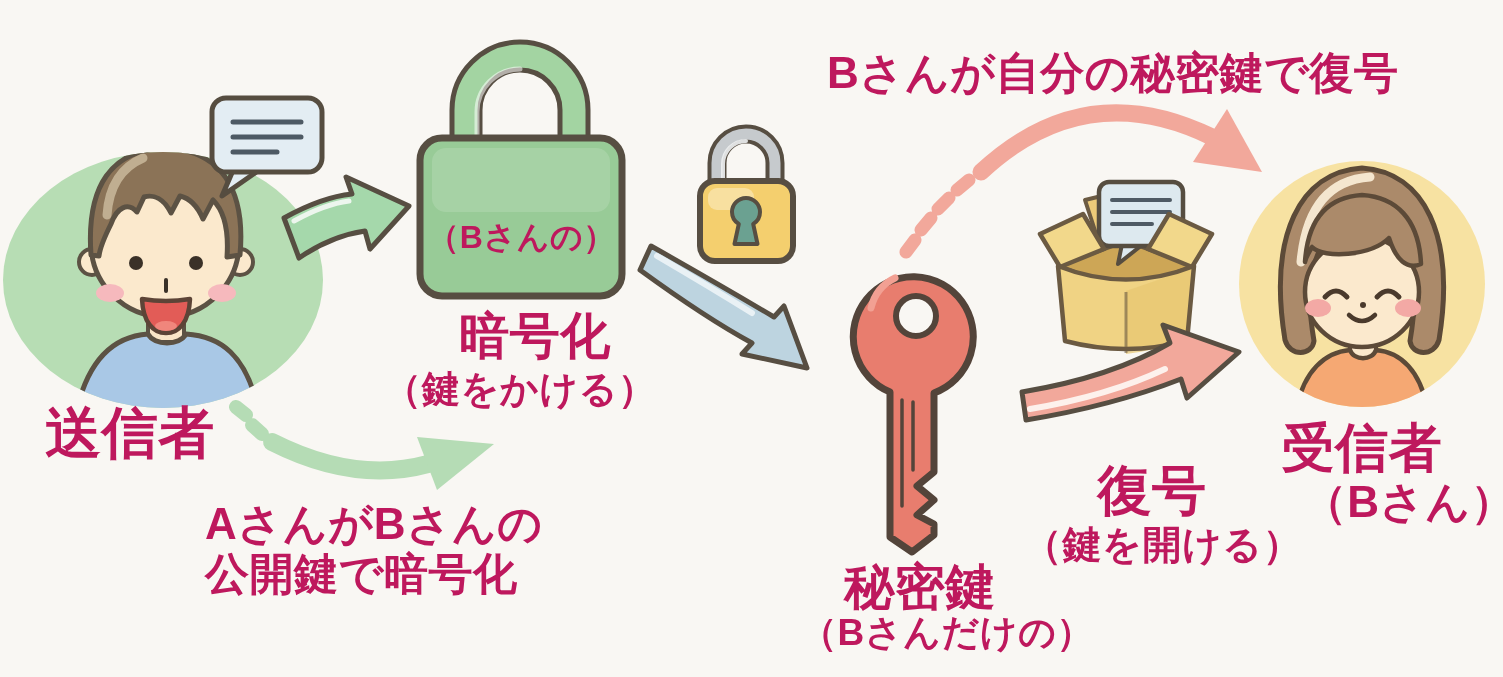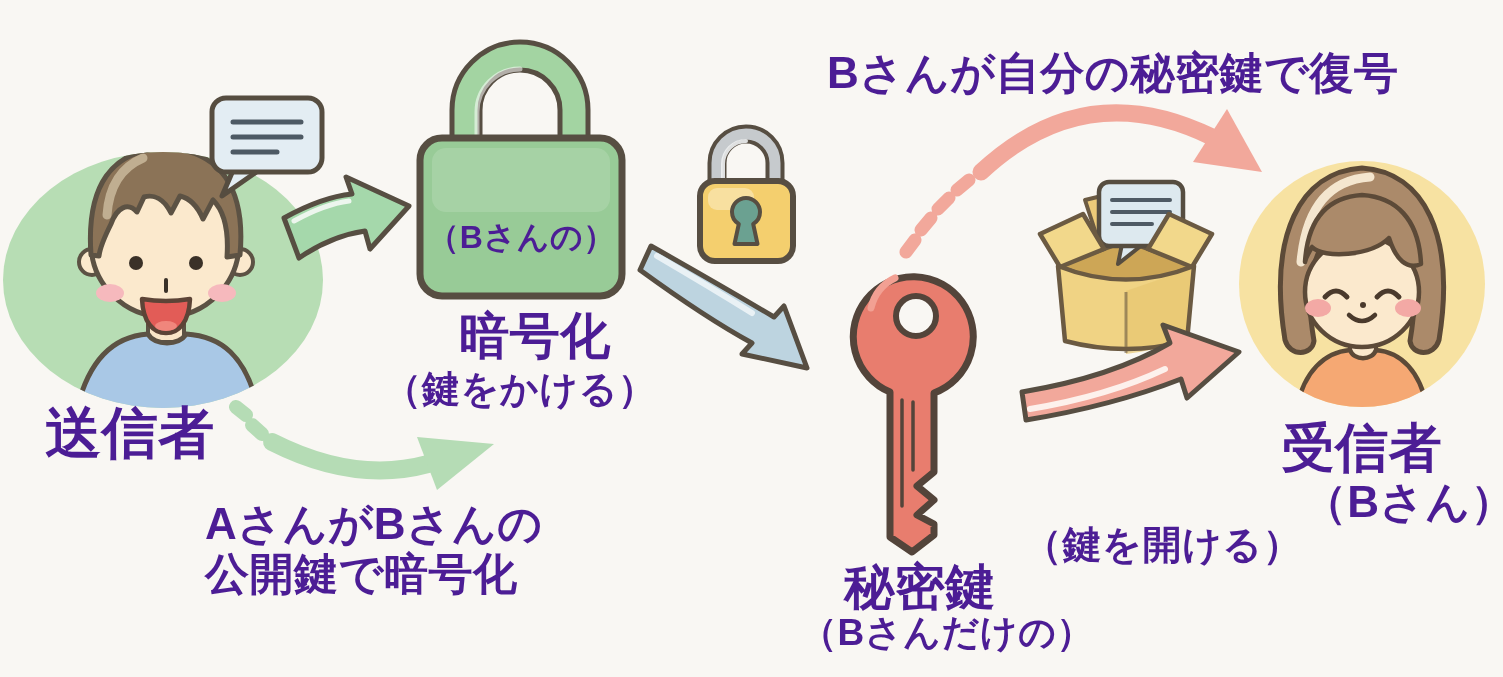--- a/index.html
+++ b/index.html
@@ -3,21 +3,21 @@
 <meta charset="utf-8">
 <style>
   html,body{margin:0;padding:0;background:#e8e8e8;}
   #stage{
     position:relative;width:1503px;height:677px;overflow:hidden;
     background:#f9f7f3;
     font-family:"Liberation Sans","DejaVu Sans",sans-serif;
   }
   #art{position:absolute;left:0;top:0;}
   .lbl{
-    position:absolute;font-weight:800;color:#4c1d95;
+    position:absolute;font-weight:800;color:#be185d;
     text-align:center;line-height:1.05;white-space:nowrap;
     letter-spacing:0.5px;
   }
 </style>
 </head>
 <body>
 
 <div id="stage">
 
 <svg id="art" width="1503" height="677" viewBox="0 0 1503 677">
@@ -158,18 +158,19 @@
 
 <div class="lbl" style="left:420px;top:310px;width:230px;font-size:50px;">暗号化</div>
 <div class="lbl" style="left:380px;top:370px;width:280px;font-size:38px;">（鍵をかける）</div>
 
 <div class="lbl" style="left:205px;top:501px;width:300px;font-size:44px;">AさんがBさんの</div>
 <div class="lbl" style="left:205px;top:551px;width:300px;font-size:44px;text-align:right;">公開鍵で暗号化</div>
 
 <div class="lbl" style="left:810px;top:561px;width:220px;font-size:50px;">秘密鍵</div>
 <div class="lbl" style="left:800px;top:614px;width:236px;font-size:37px;">（Bさんだけの）</div>
 
+<div class="lbl" style="left:1052px;top:462px;width:200px;font-size:54px;">復号</div>
 <div class="lbl" style="left:1247px;top:420px;width:230px;font-size:53px;">受信者</div>
 
 <div class="lbl" style="left:1023px;top:525px;width:268px;font-size:39px;">（鍵を開ける）</div>
 <div class="lbl" style="left:1294px;top:479px;width:230px;font-size:44px;">（Bさん）</div>
 
 </div>
 
 </body></html>

